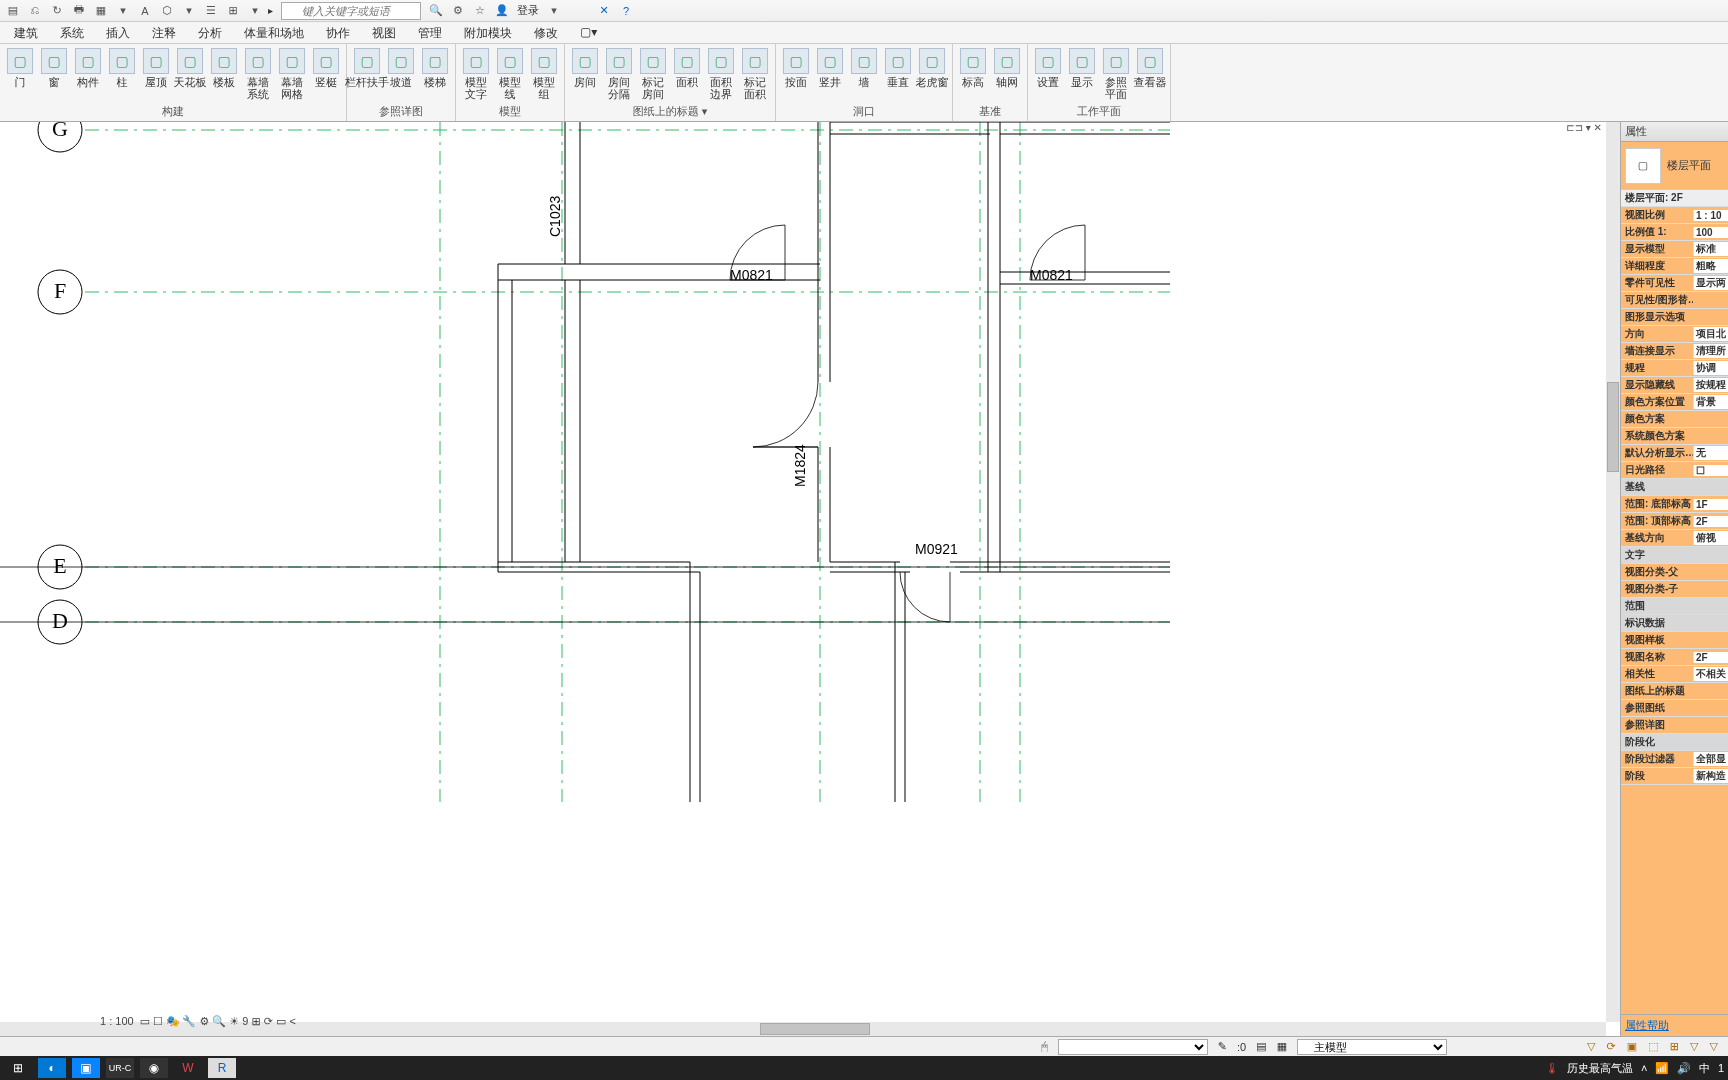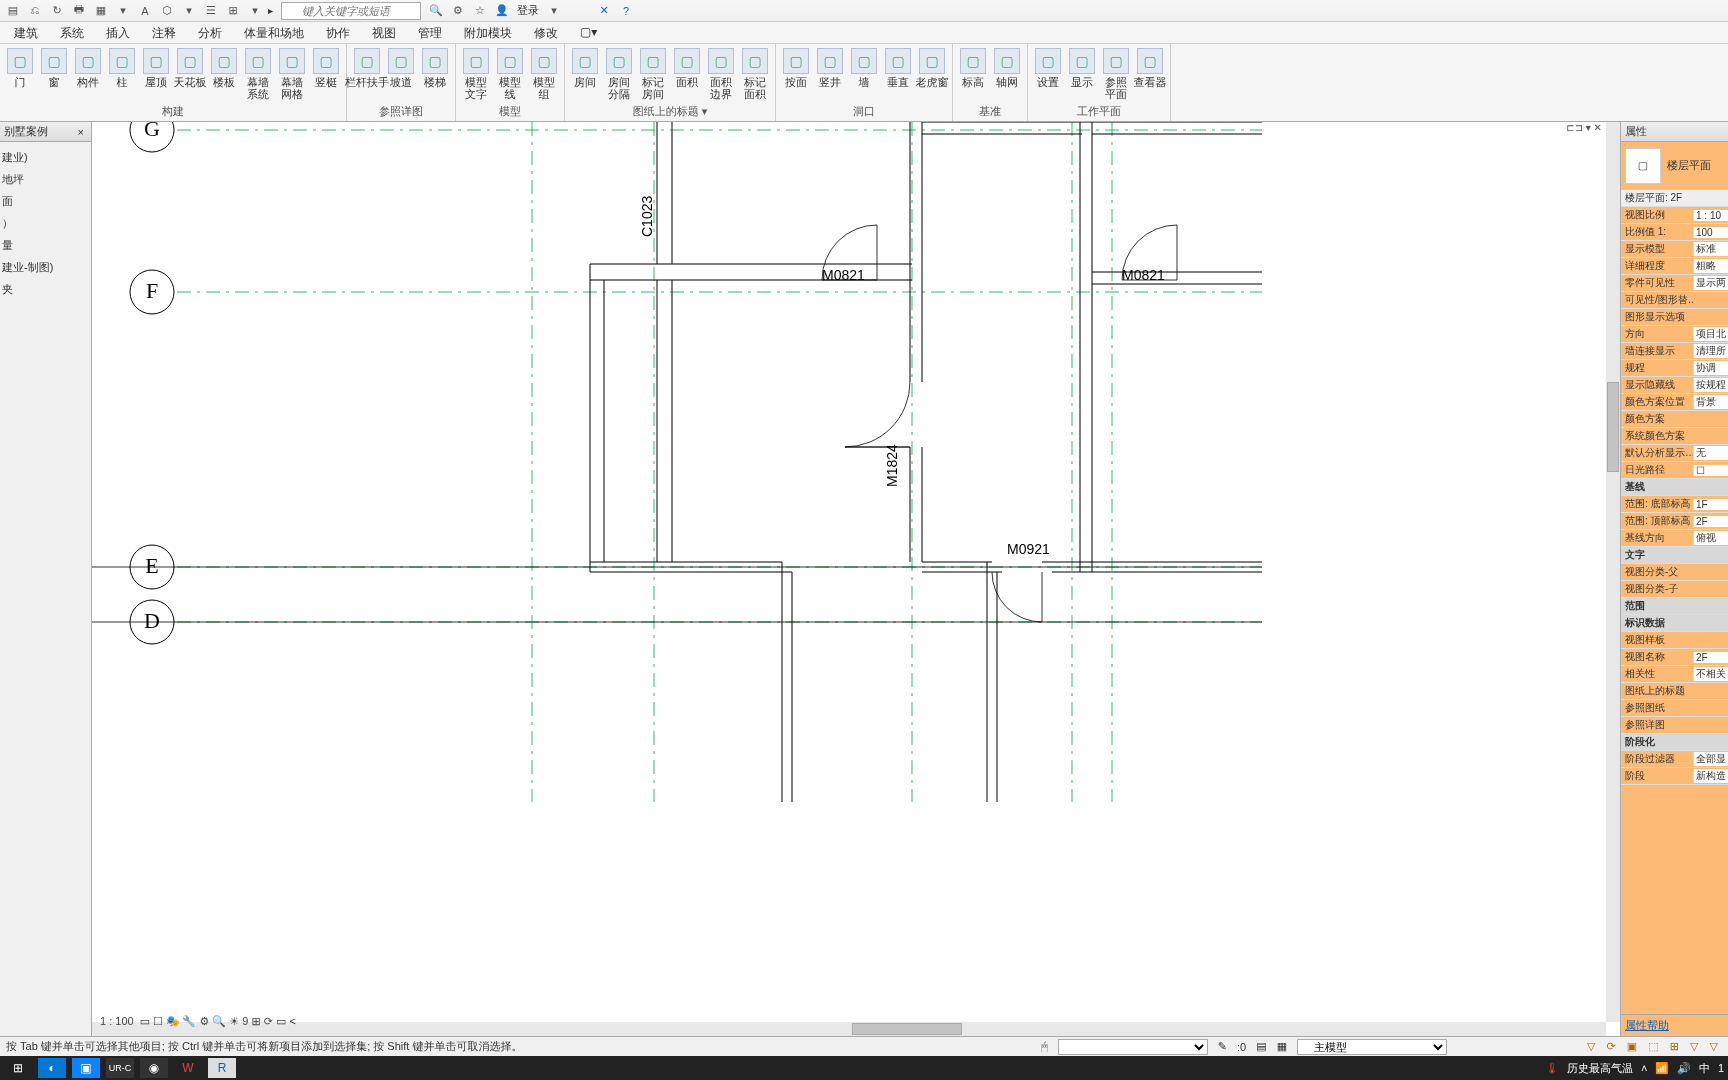--- a/index.html
+++ b/index.html
@@ -23,21 +23,21 @@
 .left-panel { width:92px; background:#f0f0f0; border-right:1px solid #aaa; position:relative; }
 .panel-header { height:20px; background:linear-gradient(#eee,#ddd); border-bottom:1px solid #aaa; padding:2px 4px; font-size:11px; display:flex; justify-content:space-between; align-items:center; }
 .panel-close { cursor:pointer; padding:0 3px; }
 .left-tree { padding:4px 2px; font-size:11px; line-height:22px; }
 .canvas { flex:1; background:#fff; position:relative; overflow:hidden; }
 .canvas svg { position:absolute; top:0; left:0; }
 .right-panel { width:108px; background:#fdba74; border-left:1px solid #aaa; display:flex; flex-direction:column; }
 .prop-body { flex:1; overflow:auto; }
 .prop-type { height:48px; display:flex; align-items:center; padding:4px; border-bottom:1px solid #ccc; }
 .prop-type-icon { width:36px; height:36px; background:#fff; border:1px solid #ccc; margin-right:6px; display:flex; align-items:center; justify-content:center; }
-.prop-row { display:flex; border-bottom:1px solid #ddd; height:17px; font-size:10px; align-items:center; }
+.prop-row { display:flex; border-bottom:1px solid #ddd; height:17px; font-size:10px; align-items:center;font-weight:bold; }
 .prop-row.grp { background:#d8d8d8; font-weight:bold; }
 .prop-k { width:72px; padding-left:4px; overflow:hidden; white-space:nowrap; }
 .prop-v { flex:1; background:#fff; padding-left:2px; border-left:1px solid #ddd; overflow:hidden; white-space:nowrap; }
 .prop-help { color:#0066cc; text-decoration:underline; padding:3px 4px; border-top:1px solid #aaa; cursor:pointer; }
 .viewbar { position:absolute; left:100px; bottom:50px; height:18px; display:flex; gap:6px; align-items:center; font-size:11px; color:#444; }
 .vb-item { display:inline-flex; align-items:center; gap:2px; cursor:pointer; }
 .statusbar { position:absolute; bottom:24px; left:0; right:0; height:20px; background:#f0f0f0; border-top:1px solid #aaa; display:flex; align-items:center; padding:0 6px; font-size:11px; gap:10px; }
 .status-combo { height:16px; border:1px solid #aaa; background:#fff; padding:0 12px; font-size:11px; }
 .taskbar { position:absolute; bottom:0; left:0; right:0; height:24px; background:#222; display:flex; align-items:center; padding:0 4px; gap:6px; color:#fff; }
 .task-item { width:28px; height:20px; display:flex; align-items:center; justify-content:center; cursor:pointer; font-size:12px; }
@@ -273,39 +273,20 @@
         <div class="ribbon-btn">
           <div class="ribbon-icon">▢</div>
           <div class="ribbon-label">查看器</div>
         </div>
       </div>
       <div class="ribbon-gname">工作平面</div>
     </div>
   </div>
 
 <div class="work">
-  <div class="left-panel">
-    <div class="panel-header">
-      <span>别墅案例</span>
-      <span class="panel-close">×</span>
-    </div>
-    <div class="left-tree" id="ltree">
-        <div>建业)</div>
-        <div></div>
-        <div></div>
-        <div>地坪</div>
-        <div>面</div>
-        <div>）</div>
-        <div></div>
-        <div>量</div>
-        <div>建业-制图)</div>
-        <div></div>
-        <div>夹</div>
-      </div>
-  </div>
 
   <div class="canvas">
     <svg width="1180" height="680">
 
       <g id="grids">
           <line class="dash" x1="85" y1="8" x2="1170" y2="8"></line>
           <circle class="grid-bubble" cx="60" cy="8" r="22"></circle>
           <text class="grid-text" x="60" y="9">G</text>
           <line class="dash" x1="85" y1="170" x2="1170" y2="170"></line>
           <circle class="grid-bubble" cx="60" cy="170" r="22"></circle>
@@ -535,21 +516,20 @@
     <div class="prop-help">属性帮助</div>
   </div>
 </div>
 
 <div class="viewbar">
   <span class="vb-item">1 : 100</span>
   <span id="vbicons"><span class="vb-item">▭</span> <span class="vb-item">☐</span> <span class="vb-item">🎭</span> <span class="vb-item">🔧</span> <span class="vb-item">⚙</span> <span class="vb-item">🔍</span> <span class="vb-item">☀</span> <span class="vb-item">9</span> <span class="vb-item">⊞</span> <span class="vb-item">⟳</span> <span class="vb-item">▭</span> <span class="vb-item">&lt;</span> </span>
 </div>
 
 <div class="statusbar">
-  <span>按 Tab 键并单击可选择其他项目; 按 Ctrl 键并单击可将新项目添加到选择集; 按 Shift 键并单击可取消选择。</span>
   <span style="flex:1"></span>
   <span>🖱</span>
   <select class="status-combo" style="width:150px"></select>
   <span>✎</span>
   <span>:0</span>
   <span>▤</span>
   <span>▦</span>
   <select class="status-combo" style="width:150px"><option>主模型</option></select>
   <span style="width:120px"></span>
   <span style="letter-spacing:4px;color:#a60">▽ ⟳ ▣ ⬚ ⊞ ▽ ▽</span>

